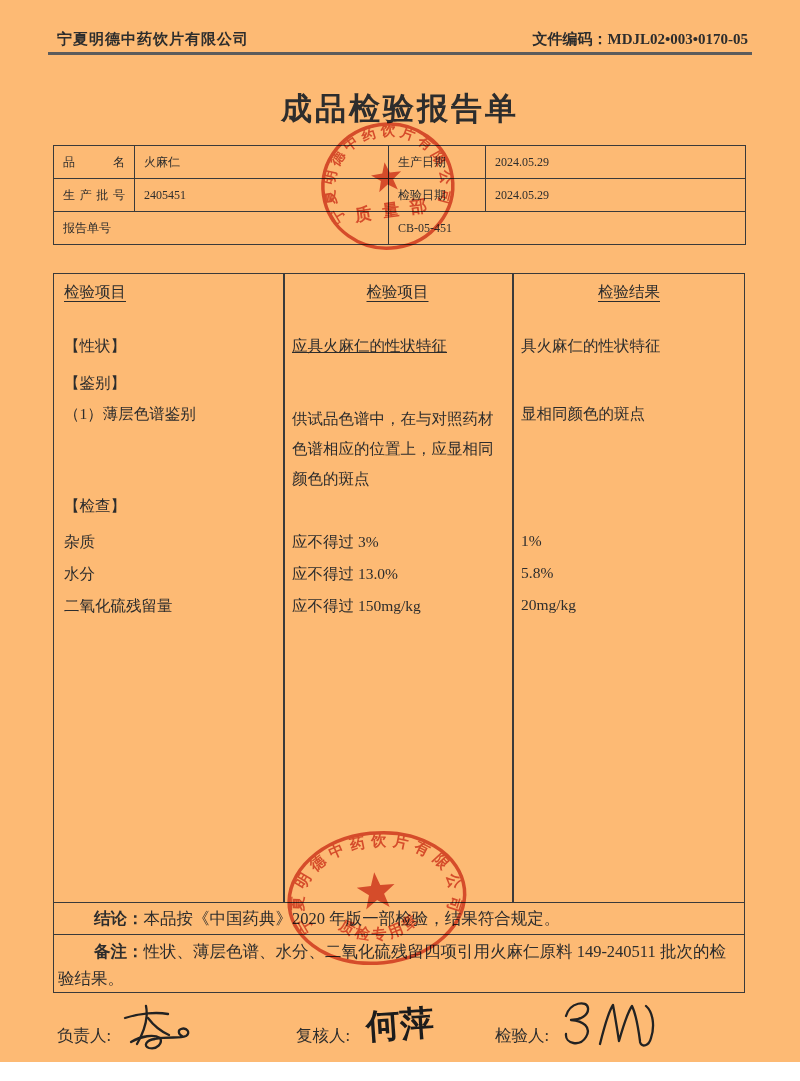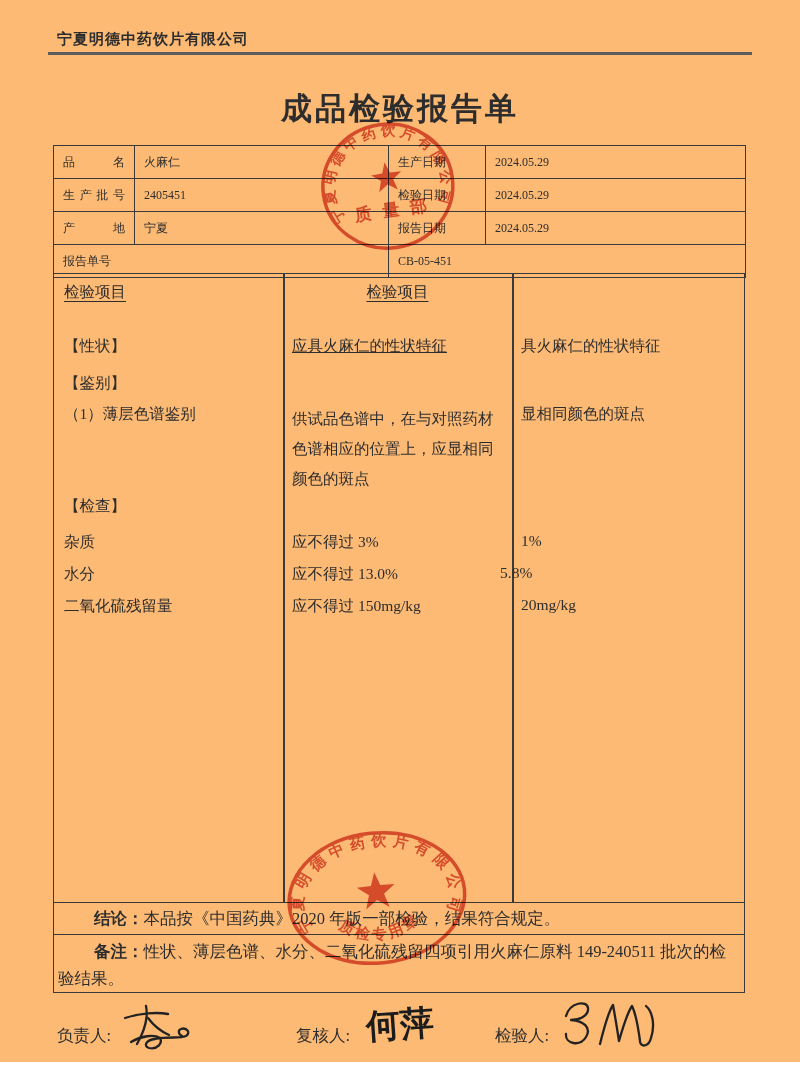--- a/index.html
+++ b/index.html
@@ -40,20 +40,21 @@
   
   .stamp{opacity:.82;mix-blend-mode:multiply;}
   .stamp text{fill:#cf4638;}
 </style>
 </head>
 <body>
 
 <div class="page">
 
   <div class="abs hdr-company">宁夏明德中药饮片有限公司</div>
+  <div class="abs hdr-code"><span>文件编码：</span><span>MDJL02•003•0170-05</span></div>
   <div class="abs hdr-rule"></div>
 
   <div class="abs title">成品检验报告单</div>
 
   <table class="info">
     <colgroup>
         <col style="width:81px">
         <col style="width:254px">
         <col style="width:97px">
         <col style="width:260px">
@@ -65,58 +66,53 @@
       <td>生产日期</td>
       <td>2024.05.29</td>
     </tr>
     <tr>
       <td class="jlabel">生产批号</td>
       <td>2405451</td>
       <td>检验日期</td>
       <td>2024.05.29</td>
     </tr>
     <tr>
-      <td class="jlabel">产地</td>
-      <td>宁夏</td>
-      <td>报告日期</td>
-      <td>2024.05.29</td>
-    </tr>
-    <tr>
       <td colspan="2">报告单号</td>
       <td colspan="2">CB-05-451</td>
     </tr>
   </tbody>
     </table>
 
   <div class="abs rt">
     <div class="vline" style="left:229px;"></div>
     <div class="vline" style="left:458px;"></div>
 
     <div class="ln hd" style="left:10px;top:8px;text-align:right;">检验项目</div>
     <div class="ln hd ctr" style="left:229px;top:8px;width:229px;">检验项目</div>
+    <div class="ln hd ctr" style="left:458px;top:8px;width:234px;">检验结果</div>
 
     <div class="ln" style="left:10px;top:62px;">【性状】</div>
     <div class="ln" style="left:238px;top:62px;text-decoration:underline;">应具火麻仁的性状特征</div>
     <div class="ln" style="left:467px;top:62px;">具火麻仁的性状特征</div>
 
     <div class="ln" style="left:10px;top:99px;">【鉴别】</div>
 
     <div class="ln" style="left:10px;top:130px;">（1）薄层色谱鉴别</div>
     <div class="wrapblk" style="left:238px;top:130px;width:216px;">供试品色谱中，在与对照药材色谱相应的位置上，应显相同颜色的斑点</div>
     <div class="ln" style="left:467px;top:130px;">显相同颜色的斑点</div>
 
     <div class="ln" style="left:10px;top:222px;">【检查】</div>
 
     <div class="ln" style="left:10px;top:258px;">杂质</div>
     <div class="ln" style="left:238px;top:258px;">应不得过 3%</div>
     <div class="ln" style="left:467px;top:258px;">1%</div>
 
     <div class="ln" style="left:10px;top:290px;">水分</div>
     <div class="ln" style="left:238px;top:290px;">应不得过 13.0%</div>
-    <div class="ln" style="left:446px;top:290px;">5.8%</div>
+    <div class="ln" style="left:467px;top:290px;">5.8%</div>
 
     <div class="ln" style="left:10px;top:322px;">二氧化硫残留量</div>
     <div class="ln" style="left:238px;top:322px;">应不得过 150mg/kg</div>
     <div class="ln" style="left:467px;top:322px;">20mg/kg</div>
   </div>
 
   <div class="abs concl">
     <span class="blb">结论：</span><span>本品按《中国药典》2020 年版一部检验，结果符合规定。</span>
   </div>
 

